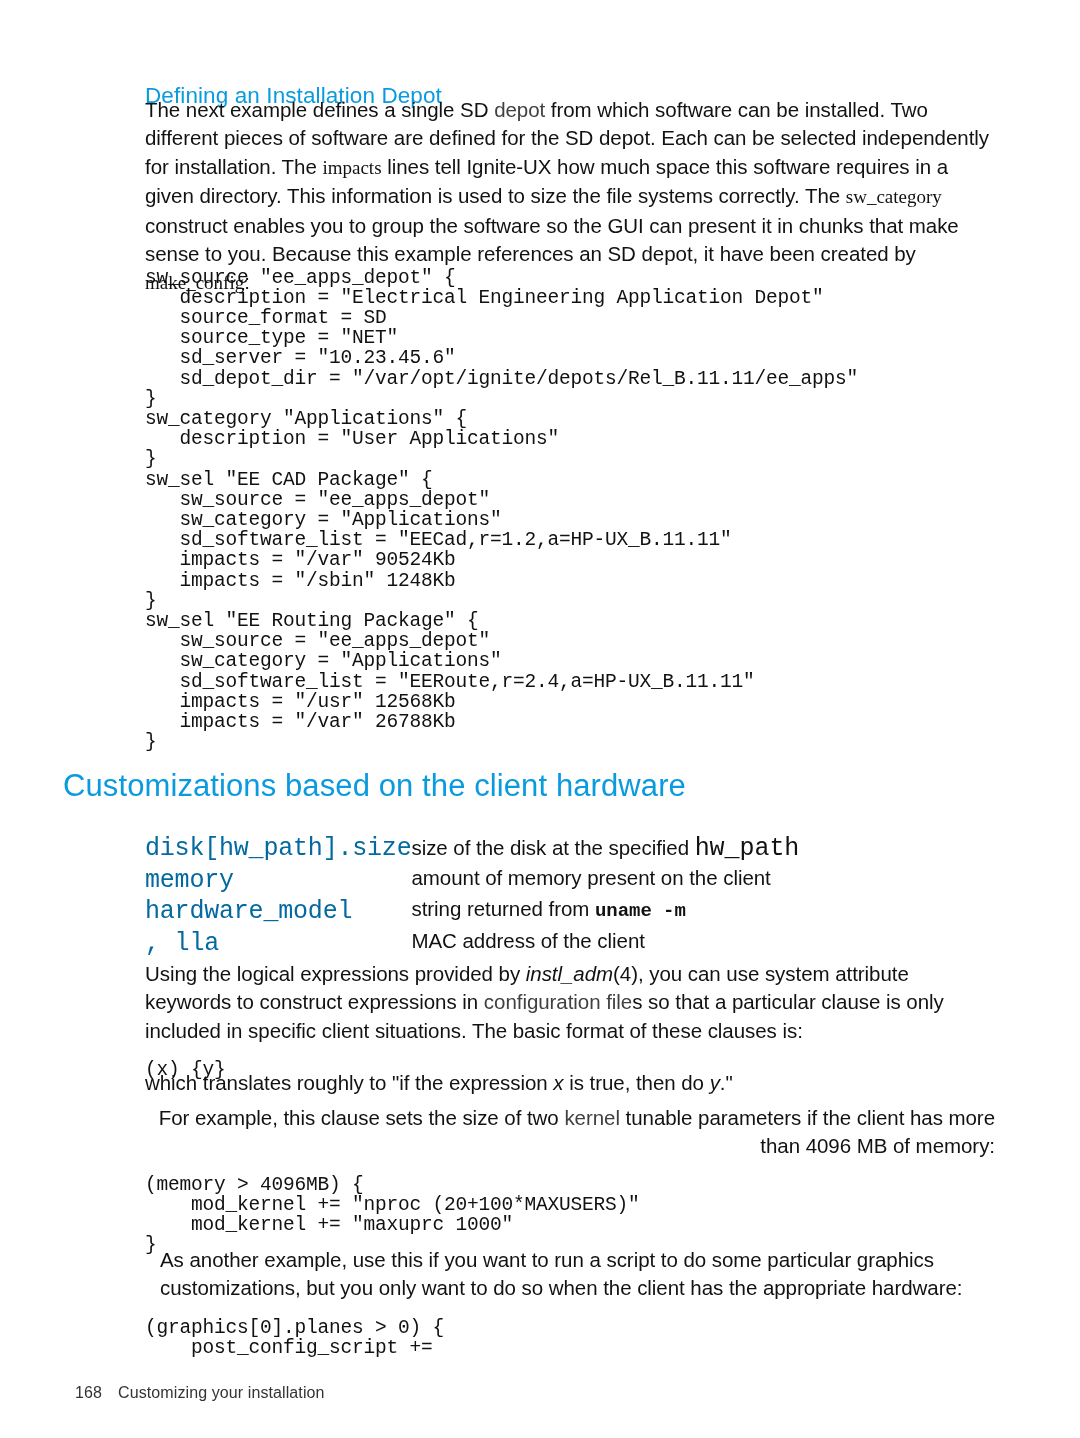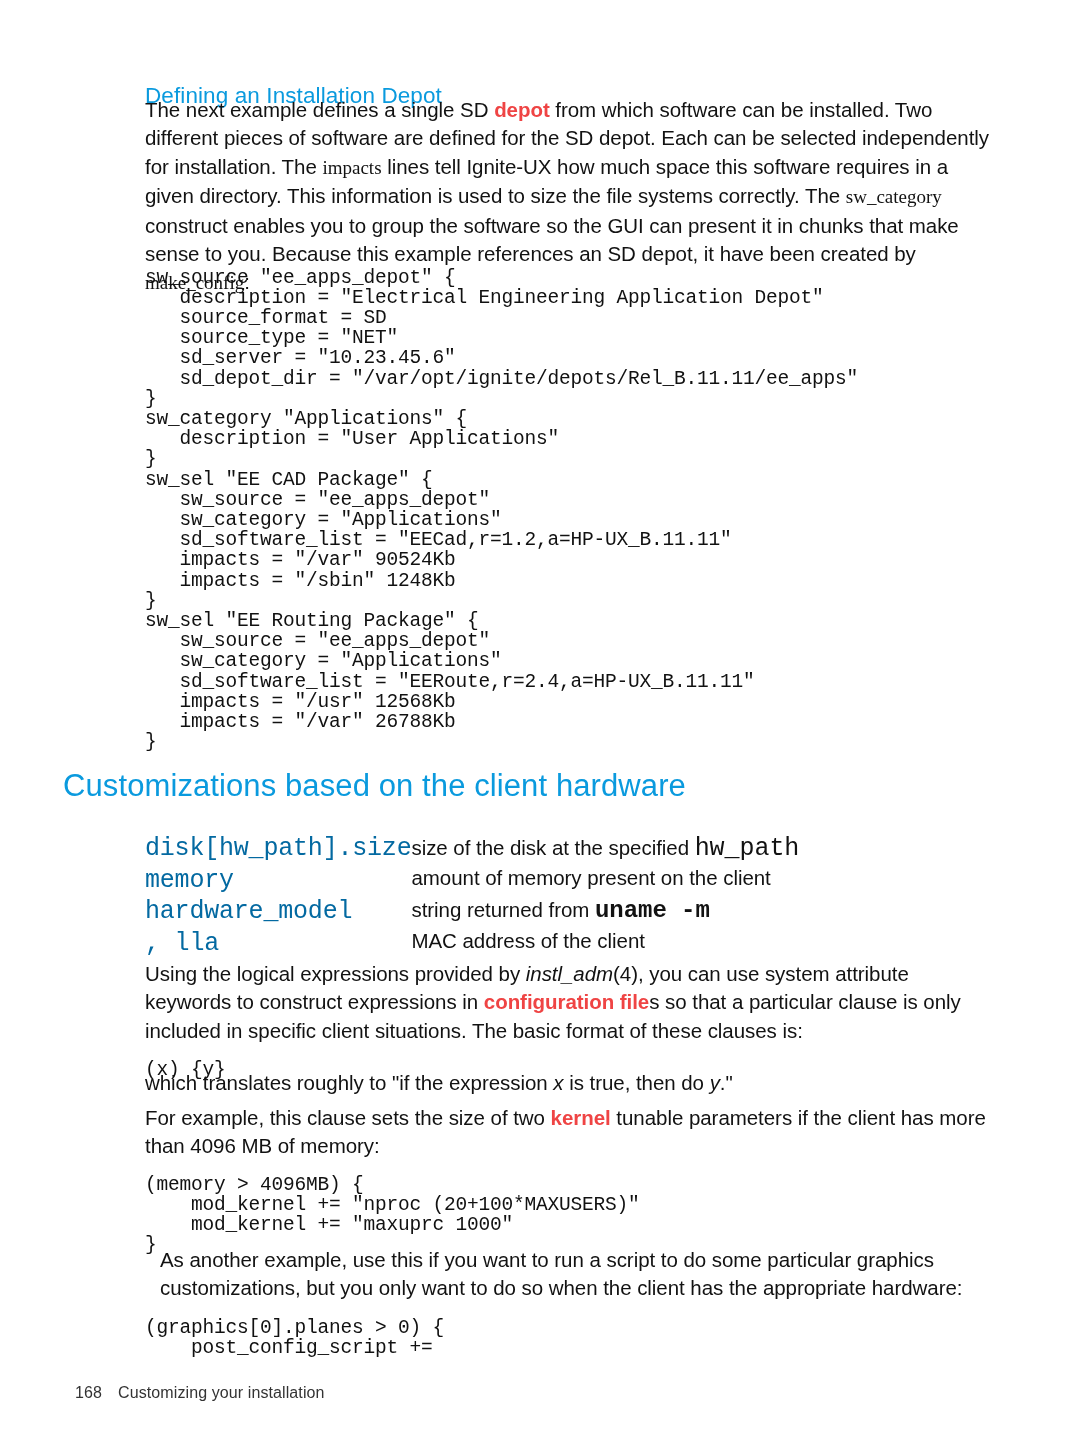--- a/index.html
+++ b/index.html
@@ -49,21 +49,21 @@
     position: absolute;
     left: 145px;
     width: 850px;
     font-size: 20.5px;
     line-height: 28.4px;
     font-weight: 400;
     color: #121212;
     text-align: left;
     letter-spacing: -0.05px;
   }
-  .body-block .lnk { color: #ef4444; font-weight: bold; }
+  .body-block .lnk { color: #404040; }
   .body-block .mono {
     font-family: Liberation Serif, serif;
     font-size: 19px;
     letter-spacing: 0px;
   }
   .body-block i { font-style: italic; }
 
   
   .code {
     position: absolute;
@@ -100,21 +100,21 @@
     font-size: 20.5px;
     color: #121212;
     letter-spacing: -0.05px;
   }
   .deflist .desc .mono {
     font-family: "Liberation Mono", "DejaVu Sans Mono", monospace;
     font-size: 25px;
   }
   .deflist .desc .mono-b {
     font-family: "Liberation Mono", "DejaVu Sans Mono", monospace;
-    font-size: 24px;
+    font-size: 19px;
     font-weight: bold;
   }
 
   
   .footer {
     position: absolute;
     left: 75px;
     top: 1384px;
     font-size: 16px;
     color: #333333;
@@ -186,21 +186,21 @@
   <div class="body-block" style="top:960px;">
     <span>Using the logical expressions provided by </span><i>instl_adm</i><span>(4), you can use system attribute keywords to construct expressions in </span><span class="lnk">configuration file</span><span>s so that a particular clause is only included in specific client situations. The basic format of these clauses is:</span>
   </div>
 
   <pre class="code" style="top:1040px;">(x) {y}</pre>
 
   <div class="body-block" style="top:1069px;">
     <span>which translates roughly to "if the expression </span><i>x</i><span> is true, then do </span><i>y</i><span>."</span>
   </div>
 
-  <div class="body-block" style="top:1104px;">
+  <div class="body-block" style="top:1104px;text-align:right;">
     <span>For example, this clause sets the size of two </span><span class="lnk">kernel</span><span> tunable parameters if the client has more than 4096 MB of memory:</span>
   </div>
 
   <pre class="code" style="top:1155px;">(memory &gt; 4096MB) {
     mod_kernel += "nproc (20+100*MAXUSERS)"
     mod_kernel += "maxuprc 1000"
 }</pre>
 
   <div class="body-block" style="top:1246px;margin-left:15px;">As another example, use this if you want to run a script to do some particular graphics customizations, but you only want to do so when the client has the appropriate hardware:</div>
 

